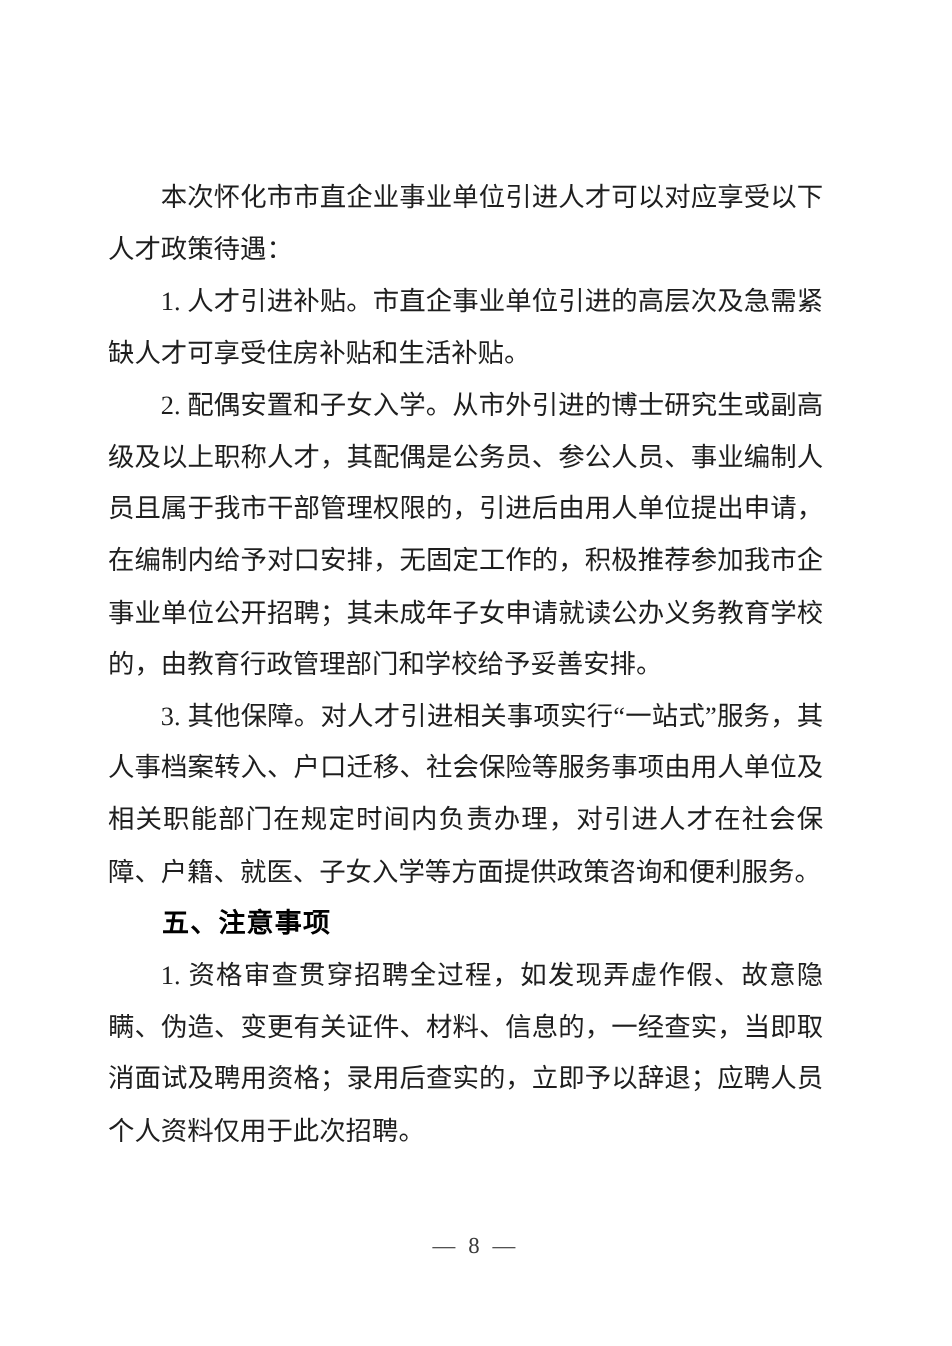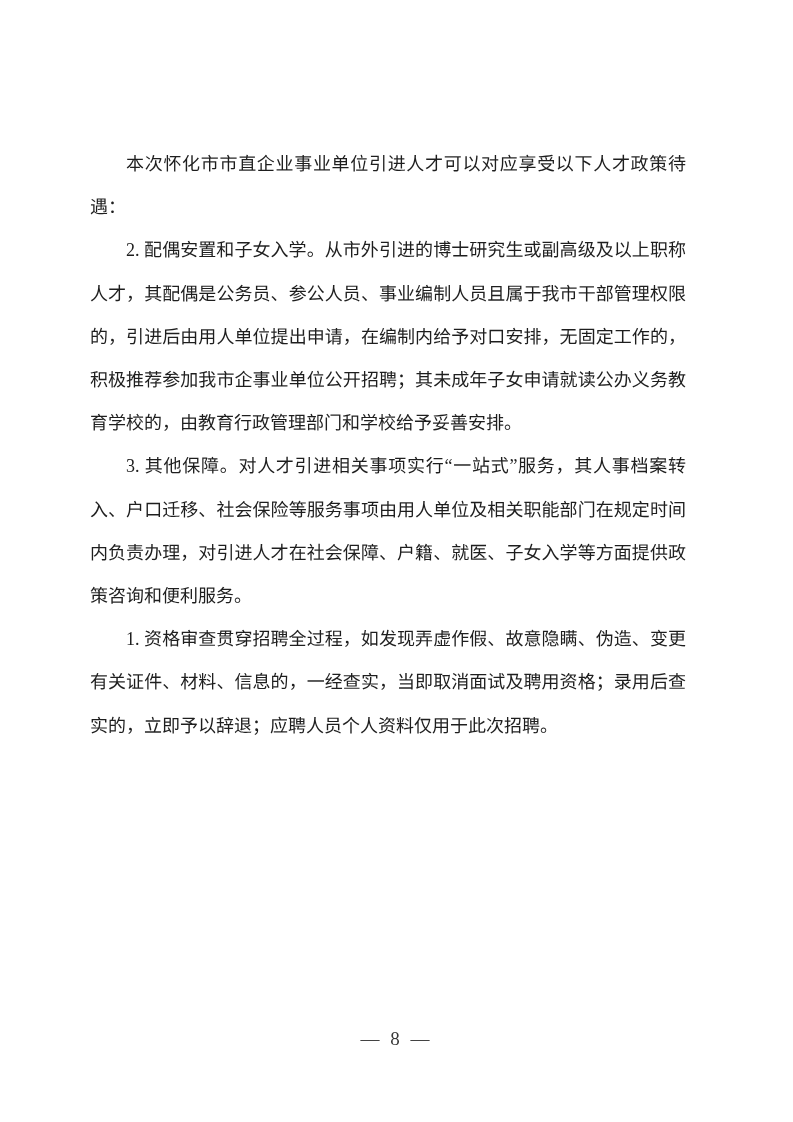--- a/index.html
+++ b/index.html
@@ -16,21 +16,21 @@
     font-family: "Liberation Serif", serif;
   }
   .content {
     position: absolute;
     left: 90px;
     top: 143px;
     width: 596px;
   }
   .para {
     margin: 0;
-    font-size: 18px;
+    font-size: 22px;
     line-height: 43.2px;
     color: #1e1e1e;
     text-align: justify;
     text-justify: inter-character;
     text-align-last: left;
     text-indent: 2em;
     letter-spacing: 0px;
     word-break: break-all;
   }
   .heading {
@@ -54,18 +54,20 @@
     color: #3a3a3a;
     font-family: "Liberation Serif", serif;
   }
 </style>
 </head>
 <body>
 
 <div class="page">
   <main class="content">
     <p class="para">本次怀化市市直企业事业单位引进人才可以对应享受以下人才政策待遇：</p>
+    <p class="para">1. 人才引进补贴。市直企事业单位引进的高层次及急需紧缺人才可享受住房补贴和生活补贴。</p>
     <p class="para">2. 配偶安置和子女入学。从市外引进的博士研究生或副高级及以上职称人才，其配偶是公务员、参公人员、事业编制人员且属于我市干部管理权限的，引进后由用人单位提出申请，在编制内给予对口安排，无固定工作的，积极推荐参加我市企事业单位公开招聘；其未成年子女申请就读公办义务教育学校的，由教育行政管理部门和学校给予妥善安排。</p>
     <p class="para">3. 其他保障。对人才引进相关事项实行“一站式”服务，其人事档案转入、户口迁移、社会保险等服务事项由用人单位及相关职能部门在规定时间内负责办理，对引进人才在社会保障、户籍、就医、子女入学等方面提供政策咨询和便利服务。</p>
+    <h2 class="heading">五、注意事项</h2>
     <p class="para">1. 资格审查贯穿招聘全过程，如发现弄虚作假、故意隐瞒、伪造、变更有关证件、材料、信息的，一经查实，当即取消面试及聘用资格；录用后查实的，立即予以辞退；应聘人员个人资料仅用于此次招聘。</p>
   </main>
   <footer class="page-number">— 8 —</footer>
 </div>
 
 </body></html>

